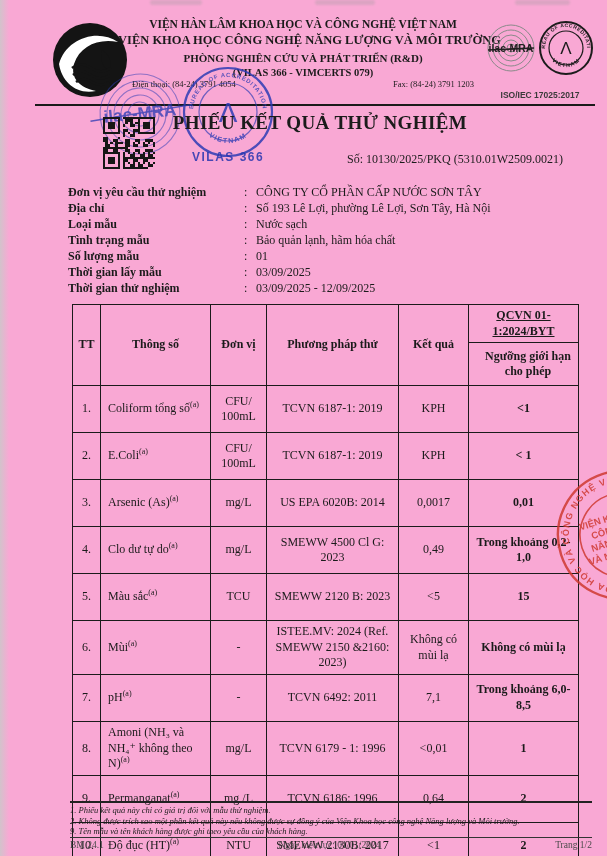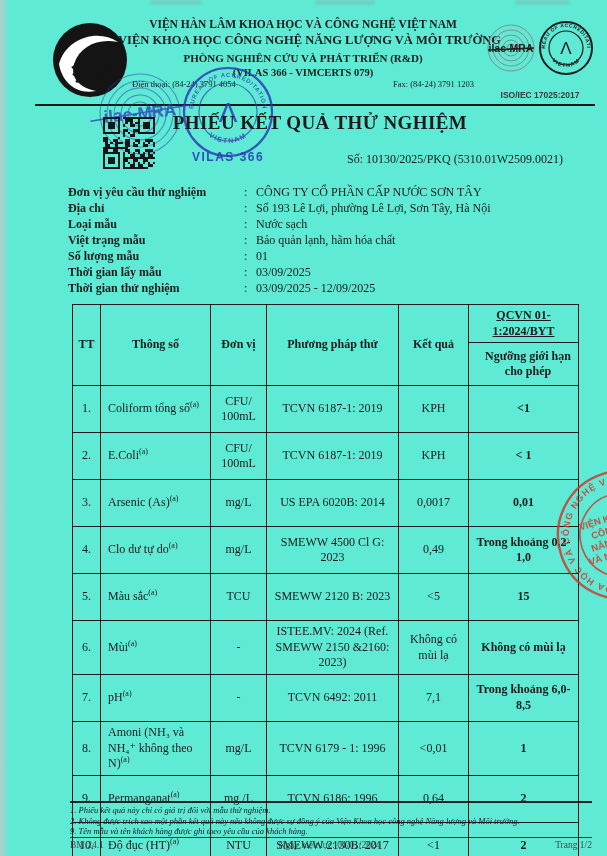--- a/index.html
+++ b/index.html
@@ -1,16 +1,16 @@
 <!DOCTYPE html>
 <html><head>
 <meta charset="utf-8">
 <style>
   html,body{margin:0;padding:0;background:#ffffff;}
-  .page{position:relative;width:607px;height:856px;background:#5eead4;overflow:hidden;
+  .page{position:relative;width:607px;height:856px;background:#f9a8d4;overflow:hidden;
         font-family:"Liberation Serif","DejaVu Serif",serif;color:#1b1b1b;}
   
   .edge-left{position:absolute;left:0;top:0;width:9px;height:856px;
              background:linear-gradient(to right,#c9c9c9,rgba(255,255,255,0));opacity:.8;}
   .smudge{position:absolute;background:#9a9a9a;opacity:.3;filter:blur(1.2px);border-radius:2px;}
 
   
   .org-logo{position:absolute;left:50px;top:20px;}
   .org-text{position:absolute;left:118px;top:18px;width:370px;text-align:center;white-space:nowrap;}
   .org1{font-weight:bold;font-size:11.5px;}
@@ -413,21 +413,21 @@
         <span class="info-label">Địa chỉ</span>
         <span class="info-sep">:</span>
         <span class="info-value">Số 193 Lê Lợi, phường Lê Lợi, Sơn Tây, Hà Nội</span>
       </div>
       <div class="info-row">
         <span class="info-label">Loại mẫu</span>
         <span class="info-sep">:</span>
         <span class="info-value">Nước sạch</span>
       </div>
       <div class="info-row">
-        <span class="info-label">Việt trạng mẫu</span>
+        <span class="info-label">Tình trạng mẫu</span>
         <span class="info-sep">:</span>
         <span class="info-value">Bảo quản lạnh, hãm hóa chất</span>
       </div>
       <div class="info-row">
         <span class="info-label">Số lượng mẫu</span>
         <span class="info-sep">:</span>
         <span class="info-value">01</span>
       </div>
       <div class="info-row">
         <span class="info-label">Thời gian lấy mẫu</span>

